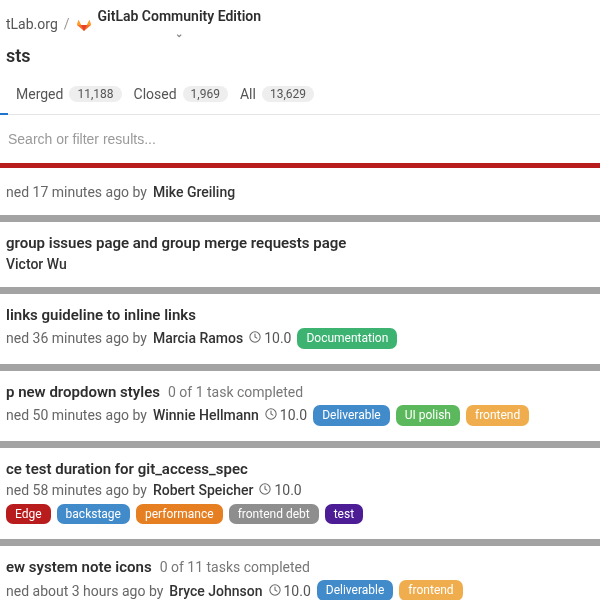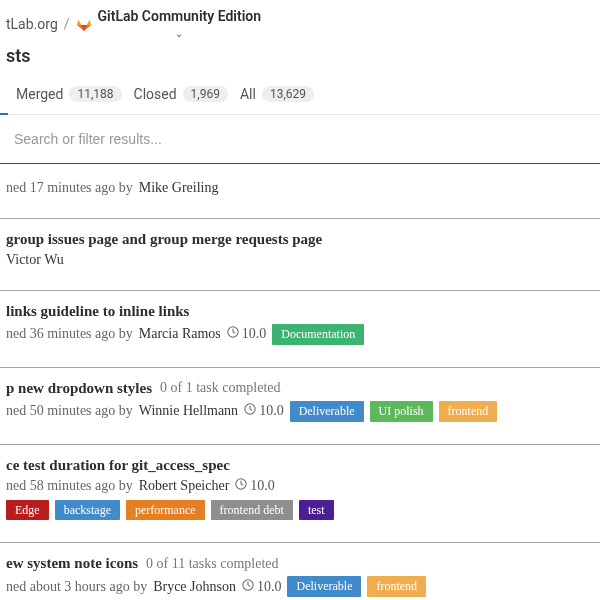--- a/index.html
+++ b/index.html
@@ -11,36 +11,36 @@
   .breadcrumbs .proj { font-weight: 600; color: #2e2e2e; display:flex; align-items:center; gap:4px;flex-direction:column;}
   .chev { font-size: 10px; color: #888; }
 
   .page-title { font-size: 18px; font-weight: 600; padding: 2px 6px 12px; }
 
   .tabs { display: flex; align-items: center; gap: 12px; padding: 8px 6px 12px 16px; border-bottom: 1px solid #e5e5e5; font-size: 14px; color: #555; position: relative; }
   .tab { display:flex; align-items:center; gap:6px; cursor:pointer; }
   .count-badge { background: #eee; color: #555; border-radius: 10px; padding: 1px 8px; font-size: 12px; }
   .tab-indicator { position:absolute; left:0; bottom:-1px; width:8px; height:2px; background:#1f75cb; }
 
-  .filter-row { padding: 10px 12px; border-bottom: 1px solid #b91c1c; }
+  .filter-row { padding: 10px 6px; border-bottom: 5px solid #b91c1c; }
   .filter-input { width: 100%; border: none; outline: none; font-size: 14px; color: #999; padding: 6px 2px; }
   .filter-input::placeholder { color: #999; }
 
   .list { }
-  .mr { padding: 12px 6px 22px; border-bottom: 1px solid #a3a3a3; font-family: Liberation Serif, serif; }
+  .mr { padding: 12px 6px 15px; border-bottom: 7px solid #a3a3a3; }
   .mr-title-row { display:flex; align-items:center; flex-wrap: wrap; gap: 8px; }
   .mr-title { font-weight: 600; color: #2e2e2e; font-size: 15px; }
   .tasks { color: #777; font-size: 14px; }
   .meta-row { display:flex; align-items:center; flex-wrap: wrap; gap: 6px; margin-top: 4px; color: #666; font-size: 14px; }
   .author { color: #333; font-weight: 500; }
   .milestone { display:inline-flex; align-items:center; gap:3px; color:#555; font-size: 14px; }
   .clock { display:inline-block; width:12px; height:12px; }
   .branch { display:inline-flex; align-items:center; gap:3px; color:#555; font-size:14px;}
   .labels { display:inline-flex; gap:6px; flex-wrap:wrap; }
-  .label { display:inline-block; border-radius: 1px; padding: 2px 9px; font-size: 12px; color: #fff; line-height: 1.4; }
+  .label { display:inline-block; border-radius: 7px; padding: 2px 9px; font-size: 12px; color: #fff; line-height: 1.4; }
 </style>
 </head>
 <body>
 
 <div class="breadcrumbs">
   <span>tLab.org</span>
   <span class="sep">/</span>
   <span class="fox">
     <svg width="16" height="16" viewBox="0 0 16 16">
         <path fill="#fc6d26" d="M8 15L1 9l1.5-5L5 9h6l2.5-5L15 9z"></path>

